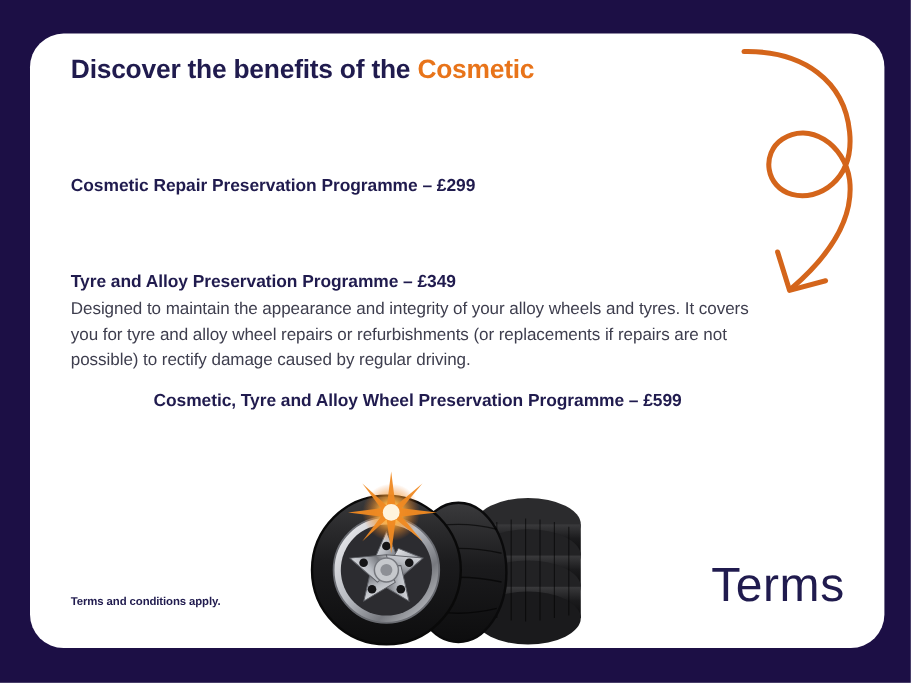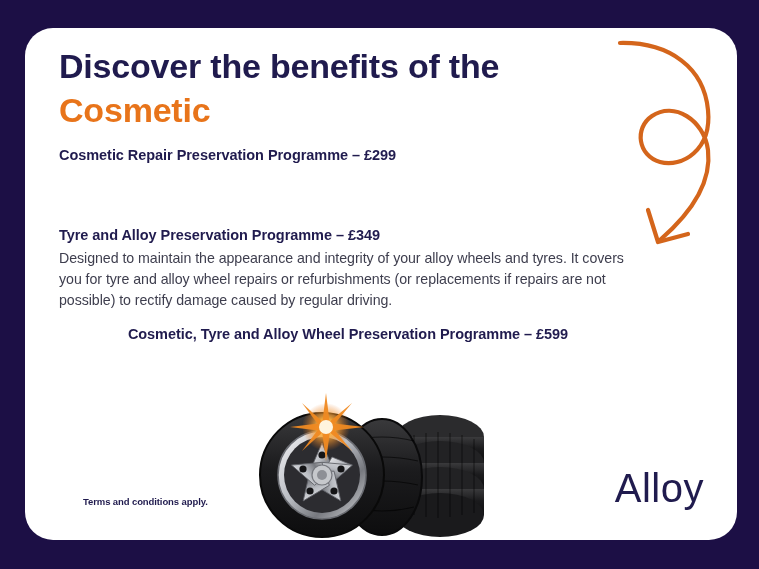--- a/index.html
+++ b/index.html
@@ -31,21 +31,21 @@
     border-radius: 28px;
     overflow: visible;
   }
 
   
   .headline {
     position: absolute;
     left: 34px;
     top: 16px;
     width: 600px;
-    font-size: 34px;
+    font-size: 22px;
     font-weight: bold;
     line-height: 1.3;
     letter-spacing: -0.2px;
     color: #201b4e;
   }
   .headline .accent {
     color: #e8741a;
   }
 
   
@@ -75,21 +75,20 @@
 
   
   .terms {
     position: absolute;
     left: 34px;
     top: 468px;
     font-size: 9.5px;
     font-weight: bold;
     color: #201b4e;
     letter-spacing: -0.1px;
-    margin-left: 24px;
   }
 
   
   .brand {
     position: absolute;
     right: 33px;
     top: 440px;
     font-size: 40px;
     font-weight: 300;
     color: #201b4e;
@@ -135,21 +134,21 @@
       <p class="block-title">Tyre and Alloy Preservation Programme – £349</p>
       <p class="block-body">Designed to maintain the appearance and integrity of your alloy wheels and tyres. It covers you for tyre and alloy wheel repairs or refurbishments (or replacements if repairs are not possible) to rectify damage caused by regular driving.</p>
     </div>
 
     <div class="block" id="block-2">
       <p class="block-title">Cosmetic, Tyre and Alloy Wheel Preservation Programme – £599</p>
     </div>
 
     <div class="terms">Terms and conditions apply.</div>
 
-    <div class="brand">Alloy</div>
+    <div class="brand">Terms</div>
 
   </div>
 
   <div class="swoosh">
     <svg width="130" height="240" viewBox="0 0 130 240" fill="none" xmlns="http://www.w3.org/2000/svg">
       <path d="M8 15 C58 14, 92 40, 96 82 C100 122, 70 140, 48 134 C26 128, 22 100, 40 88 C62 73, 92 92, 96 122 C100 156, 78 186, 48 212" stroke="#d4651b" stroke-width="4.2" stroke-linecap="round" fill="none"></path>
       <path d="M36 182 L46 214 L76 206" stroke="#d4651b" stroke-width="4.2" stroke-linecap="round" stroke-linejoin="round" fill="none"></path>
     </svg>
   </div>
 

